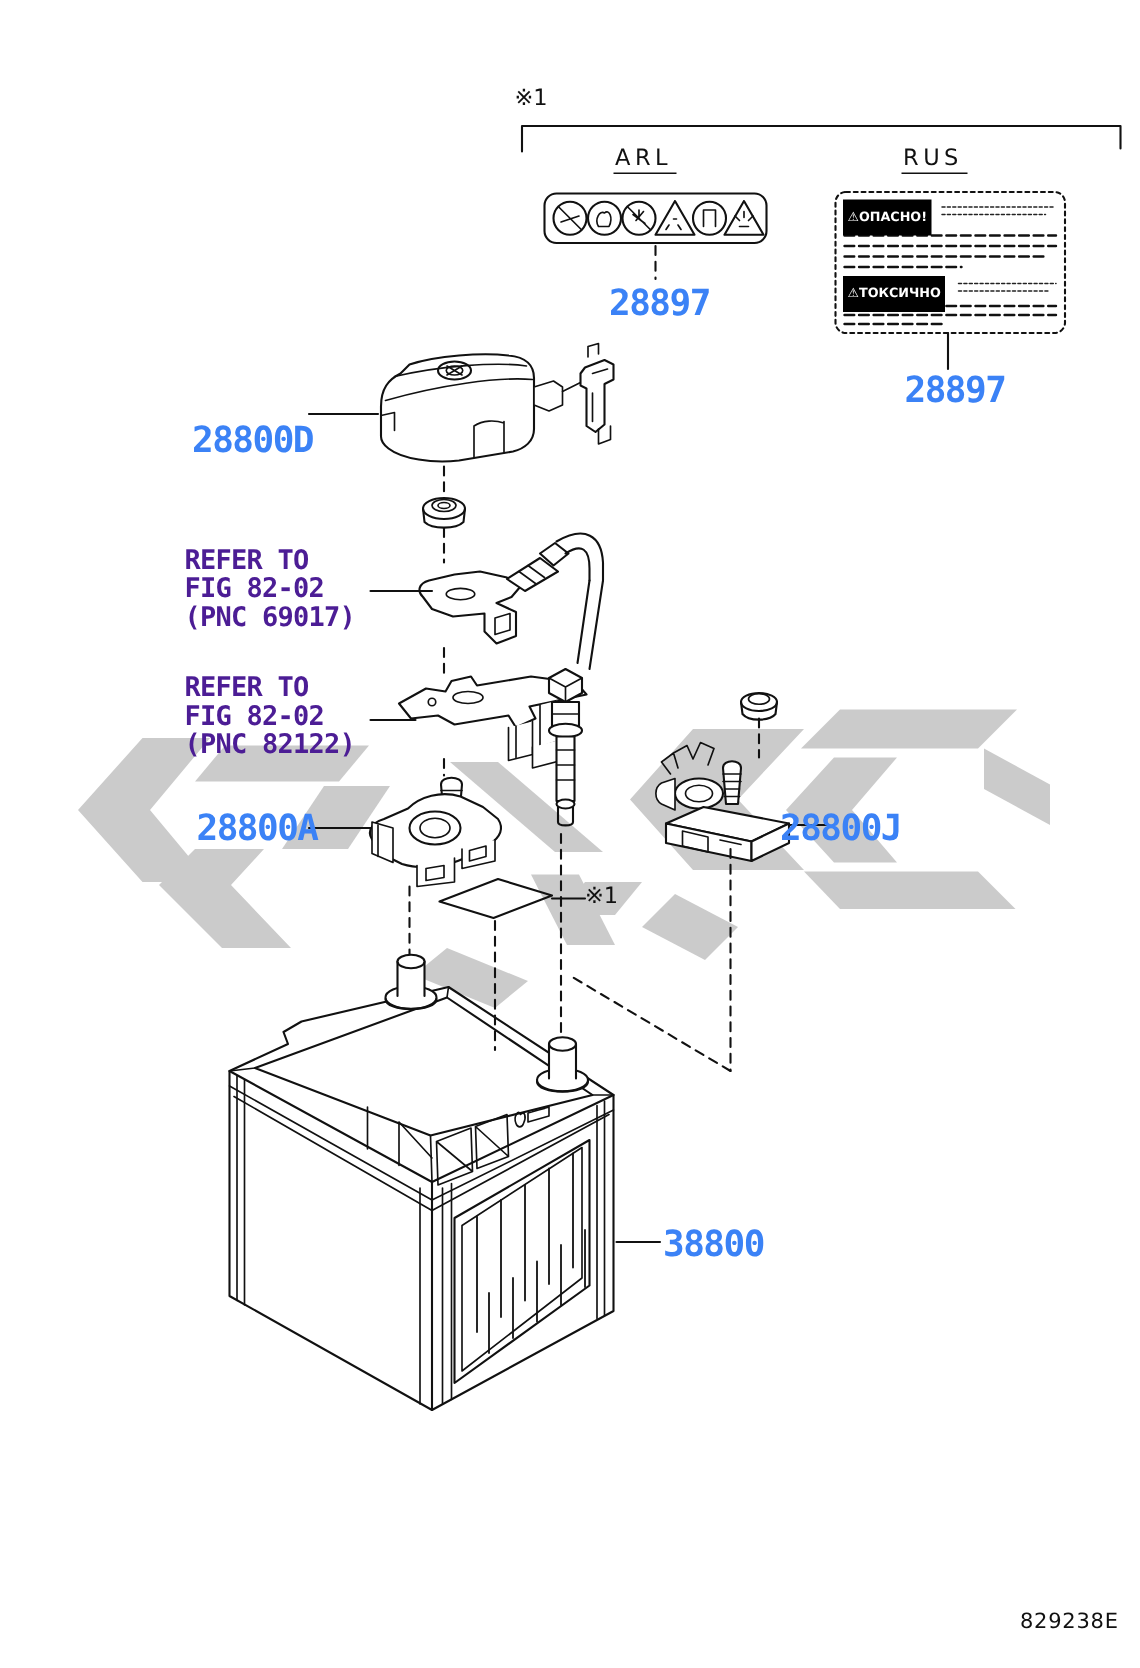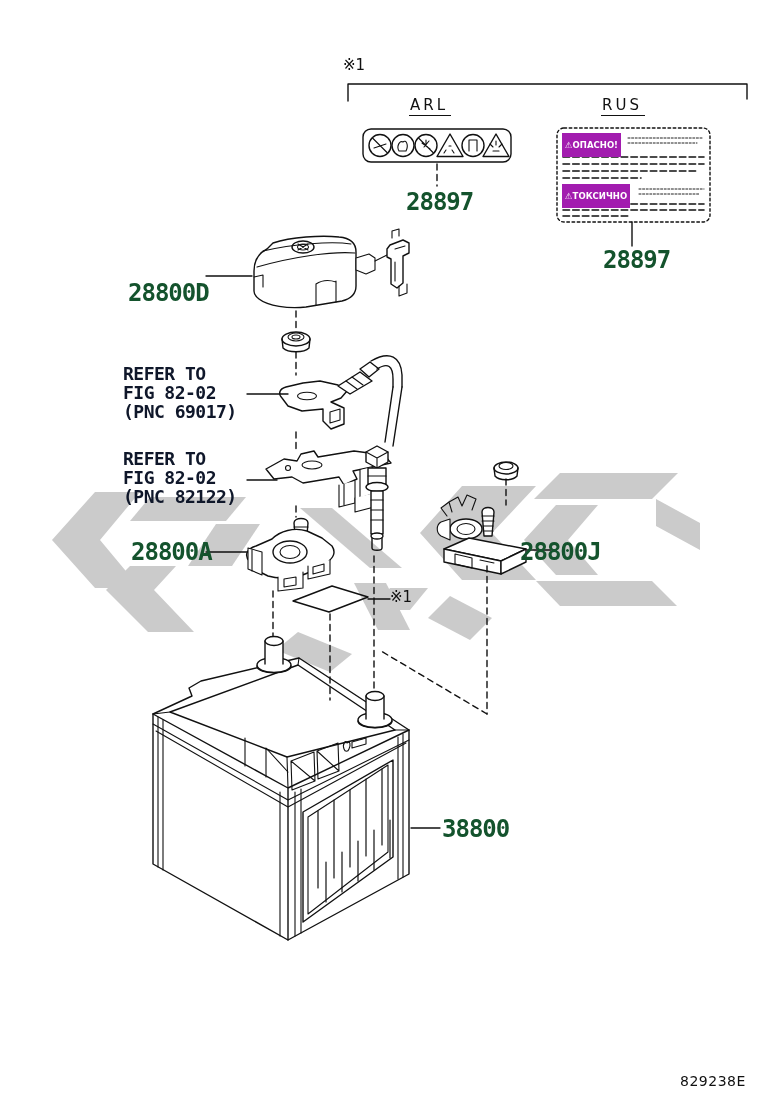--- a/index.html
+++ b/index.html
@@ -10,28 +10,28 @@
     stroke:#111;stroke-width:1.4;fill:none;stroke-linejoin:round;stroke-linecap:round;}
   svg .wm polygon{fill:#cbcbcb;stroke:none;}
   .wfill{fill:#fff;}
   .thin{stroke-width:1.1;}
   .rib{stroke-width:1.2;}
   .dash{stroke-dasharray:6 4.5;}
   .dot{stroke-dasharray:2.6 2.6;}
   .tinytxt{stroke-width:1;stroke-dasharray:2 1.6;stroke:#222;}
   .bodyrow{stroke-width:1.6;stroke-dasharray:6.5 3.2;}
   .pn{position:absolute;font:700 24px "DejaVu Sans Mono",monospace;letter-spacing:-1px;
-      color:#14532d;white-space:nowrap;}
+      color:#3b82f6;white-space:nowrap;}
   .ref{position:absolute;font:700 18px "DejaVu Sans Mono",monospace;letter-spacing:-0.5px;
-      line-height:19px;color:#0f172a;white-space:nowrap;}
+      line-height:19px;color:#4c1d95;white-space:nowrap;}
   .region{position:absolute;font:400 15px "DejaVu Sans",sans-serif;letter-spacing:3px;
       border-bottom:1.6px solid #111;padding:0 3px 1px 1px;margin-left:45px;}
   .note{position:absolute;font:400 15px "DejaVu Sans",sans-serif;}
   .docnum{position:absolute;font:400 14px "DejaVu Sans",sans-serif;letter-spacing:.5px;}
-  .rus-h{position:absolute;background:#a21caf;color:#fff;font:700 8.5px "DejaVu Sans",sans-serif;
+  .rus-h{position:absolute;background:#000000;color:#fff;font:700 8.5px "DejaVu Sans",sans-serif;
       height:13px;display:flex;align-items:center;padding:12px 3px;box-sizing:border-box;white-space:nowrap;}
 </style>
 </head>
 <body>
 
 <div class="stage">
 
 <svg width="760" height="1112" viewBox="0 0 760 1112">
 
   <g class="wm">

